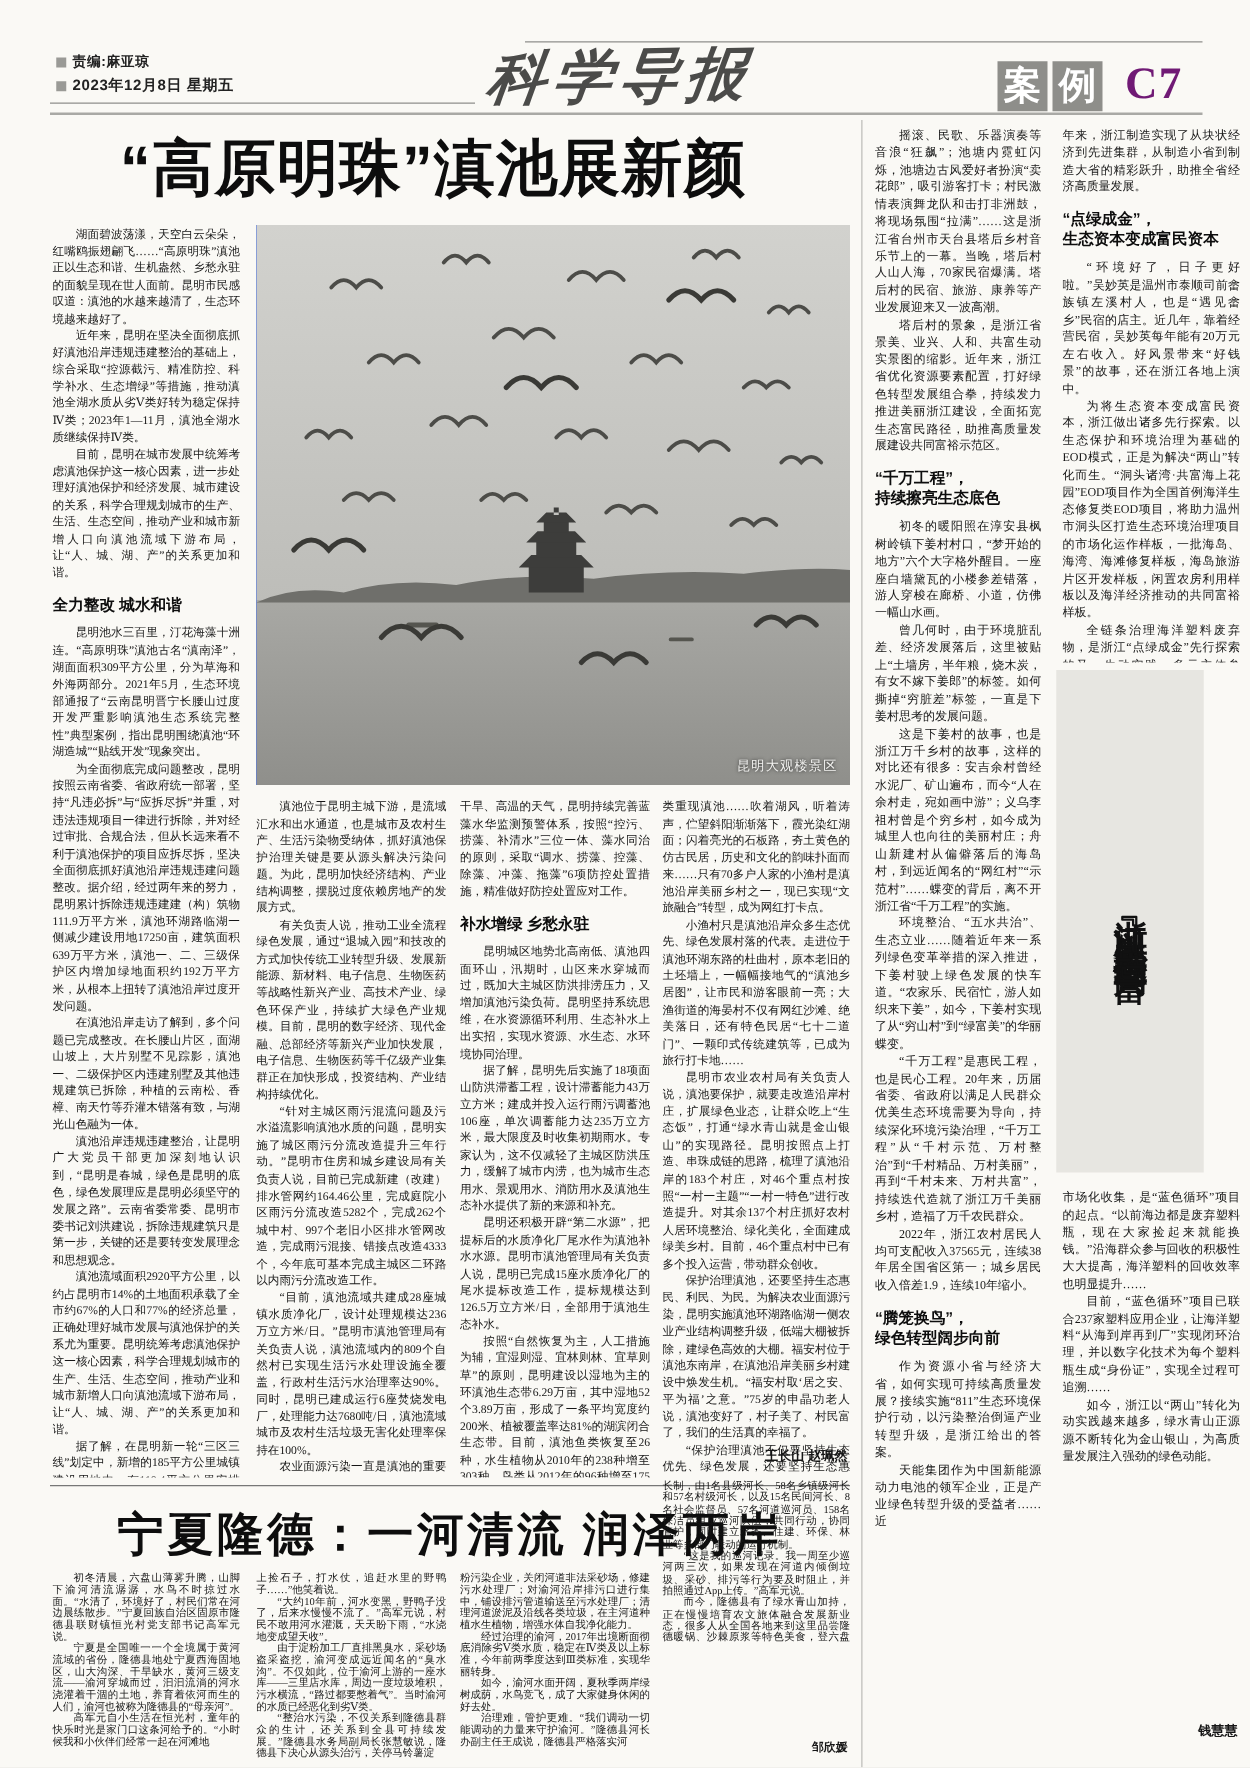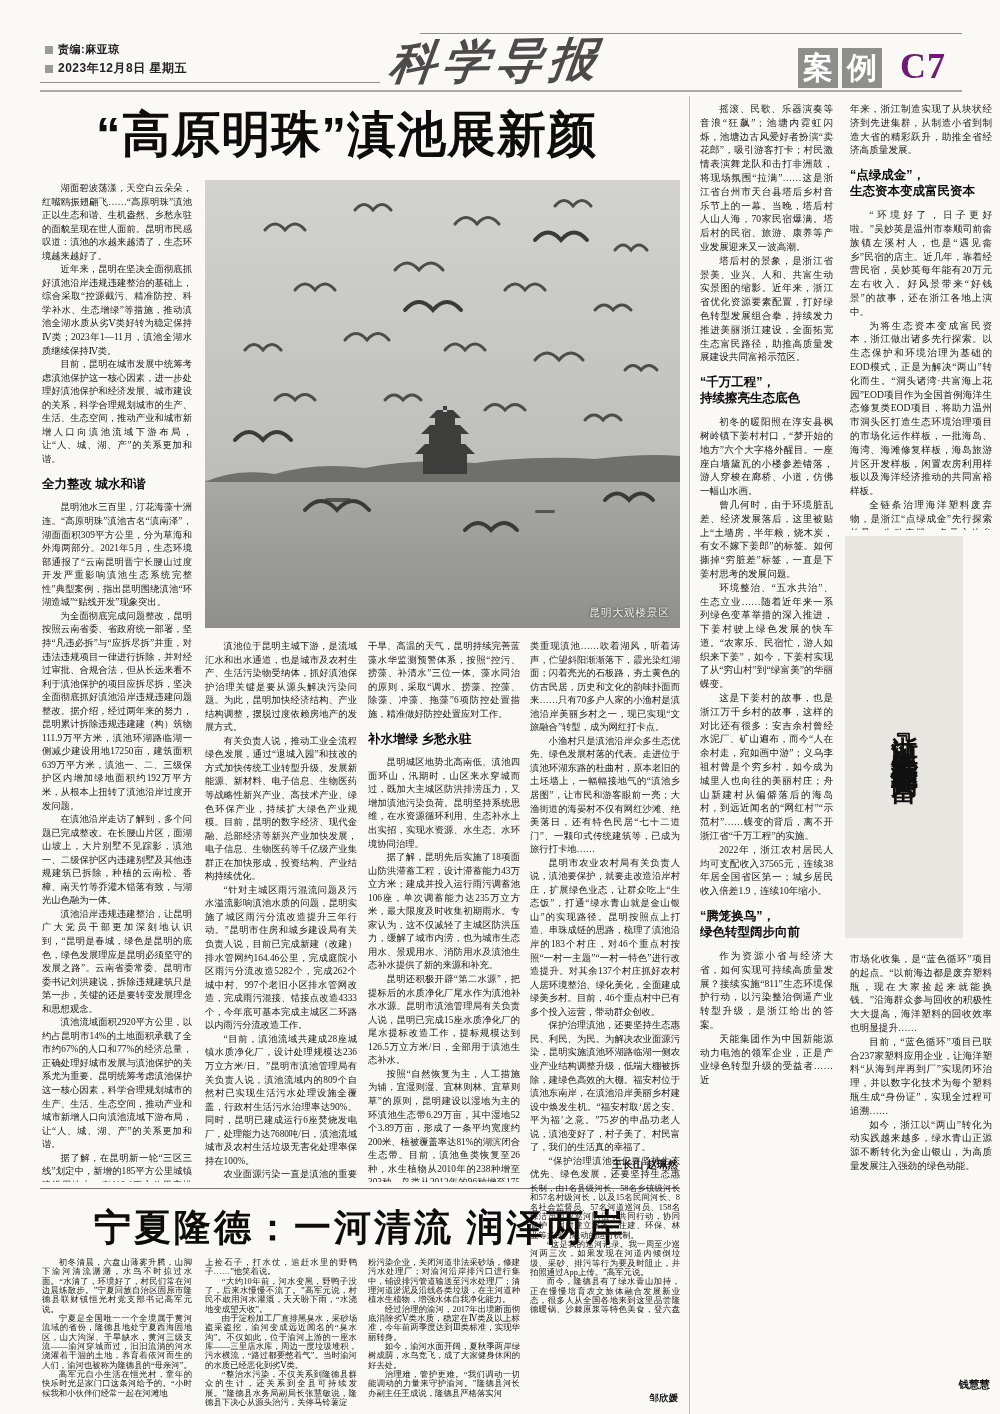--- a/index.html
+++ b/index.html
@@ -166,22 +166,23 @@
 
   <div class="rule" style="left:689px;top:96px;width:1px;height:1318px;background:#bdbdb9"></div>
 
   <div class="col right-col" style="left:700px;top:102px;width:133px;height:1306px">
       <p class="p">摇滚、民歌、乐器演奏等音浪“狂飙”；池塘内霓虹闪烁，池塘边古风爱好者扮演“卖花郎”，吸引游客打卡；村民激情表演舞龙队和击打非洲鼓，将现场氛围“拉满”……这是浙江省台州市天台县塔后乡村音乐节上的一幕。当晚，塔后村人山人海，70家民宿爆满。塔后村的民宿、旅游、康养等产业发展迎来又一波高潮。</p>
       <p class="p">塔后村的景象，是浙江省景美、业兴、人和、共富生动实景图的缩影。近年来，浙江省优化资源要素配置，打好绿色转型发展组合拳，持续发力推进美丽浙江建设，全面拓宽生态富民路径，助推高质量发展建设共同富裕示范区。</p>
       <h3 class="sub">“千万工程”，
 持续擦亮生态底色</h3>
       <p class="p">初冬的暖阳照在淳安县枫树岭镇下姜村村口，“梦开始的地方”六个大字格外醒目。一座座白墙黛瓦的小楼参差错落，游人穿梭在廊桥、小道，仿佛一幅山水画。</p>
       <p class="p">曾几何时，由于环境脏乱差、经济发展落后，这里被贴上“土墙房，半年粮，烧木炭，有女不嫁下姜郎”的标签。如何撕掉“穷脏差”标签，一直是下姜村思考的发展问题。</p>
+      <p class="p">这是下姜村的故事，也是浙江万千乡村的故事，这样的对比还有很多：安吉余村曾经水泥厂、矿山遍布，而今“人在余村走，宛如画中游”；义乌李祖村曾是个穷乡村，如今成为城里人也向往的美丽村庄；舟山新建村从偏僻落后的海岛村，到远近闻名的“网红村”“示范村”……蝶变的背后，离不开浙江省“千万工程”的实施。</p>
       <p class="p">环境整治、“五水共治”、生态立业……随着近年来一系列绿色变革举措的深入推进，下姜村驶上绿色发展的快车道。“农家乐、民宿忙，游人如织来下姜”，如今，下姜村实现了从“穷山村”到“绿富美”的华丽蝶变。</p>
-      <p class="p">这是下姜村的故事，也是浙江万千乡村的故事，这样的对比还有很多：安吉余村曾经水泥厂、矿山遍布，而今“人在余村走，宛如画中游”；义乌李祖村曾是个穷乡村，如今成为城里人也向往的美丽村庄；舟山新建村从偏僻落后的海岛村，到远近闻名的“网红村”“示范村”……蝶变的背后，离不开浙江省“千万工程”的实施。</p>
+      <p class="p">“千万工程”是惠民工程，也是民心工程。20年来，历届省委、省政府以满足人民群众优美生态环境需要为导向，持续深化环境污染治理，“千万工程”从“千村示范、万村整治”到“千村精品、万村美丽”，再到“千村未来、万村共富”，持续迭代造就了浙江万千美丽乡村，造福了万千农民群众。</p>
       <p class="p">2022年，浙江农村居民人均可支配收入37565元，连续38年居全国省区第一；城乡居民收入倍差1.9，连续10年缩小。</p>
       <h3 class="sub">“腾笼换鸟”，
 绿色转型阔步向前</h3>
       <p class="p">作为资源小省与经济大省，如何实现可持续高质量发展？接续实施“811”生态环境保护行动，以污染整治倒逼产业转型升级，是浙江给出的答案。</p>
       <p class="p">天能集团作为中国新能源动力电池的领军企业，正是产业绿色转型升级的受益者……近</p>
     </div>
   <div class="col right-col" style="left:850px;top:102px;width:142px;height:428px">
       <p class="cont">年来，浙江制造实现了从块状经济到先进集群，从制造小省到制造大省的精彩跃升，助推全省经济高质量发展。</p>
       <h3 class="sub">“点绿成金”，
 生态资本变成富民资本</h3>

